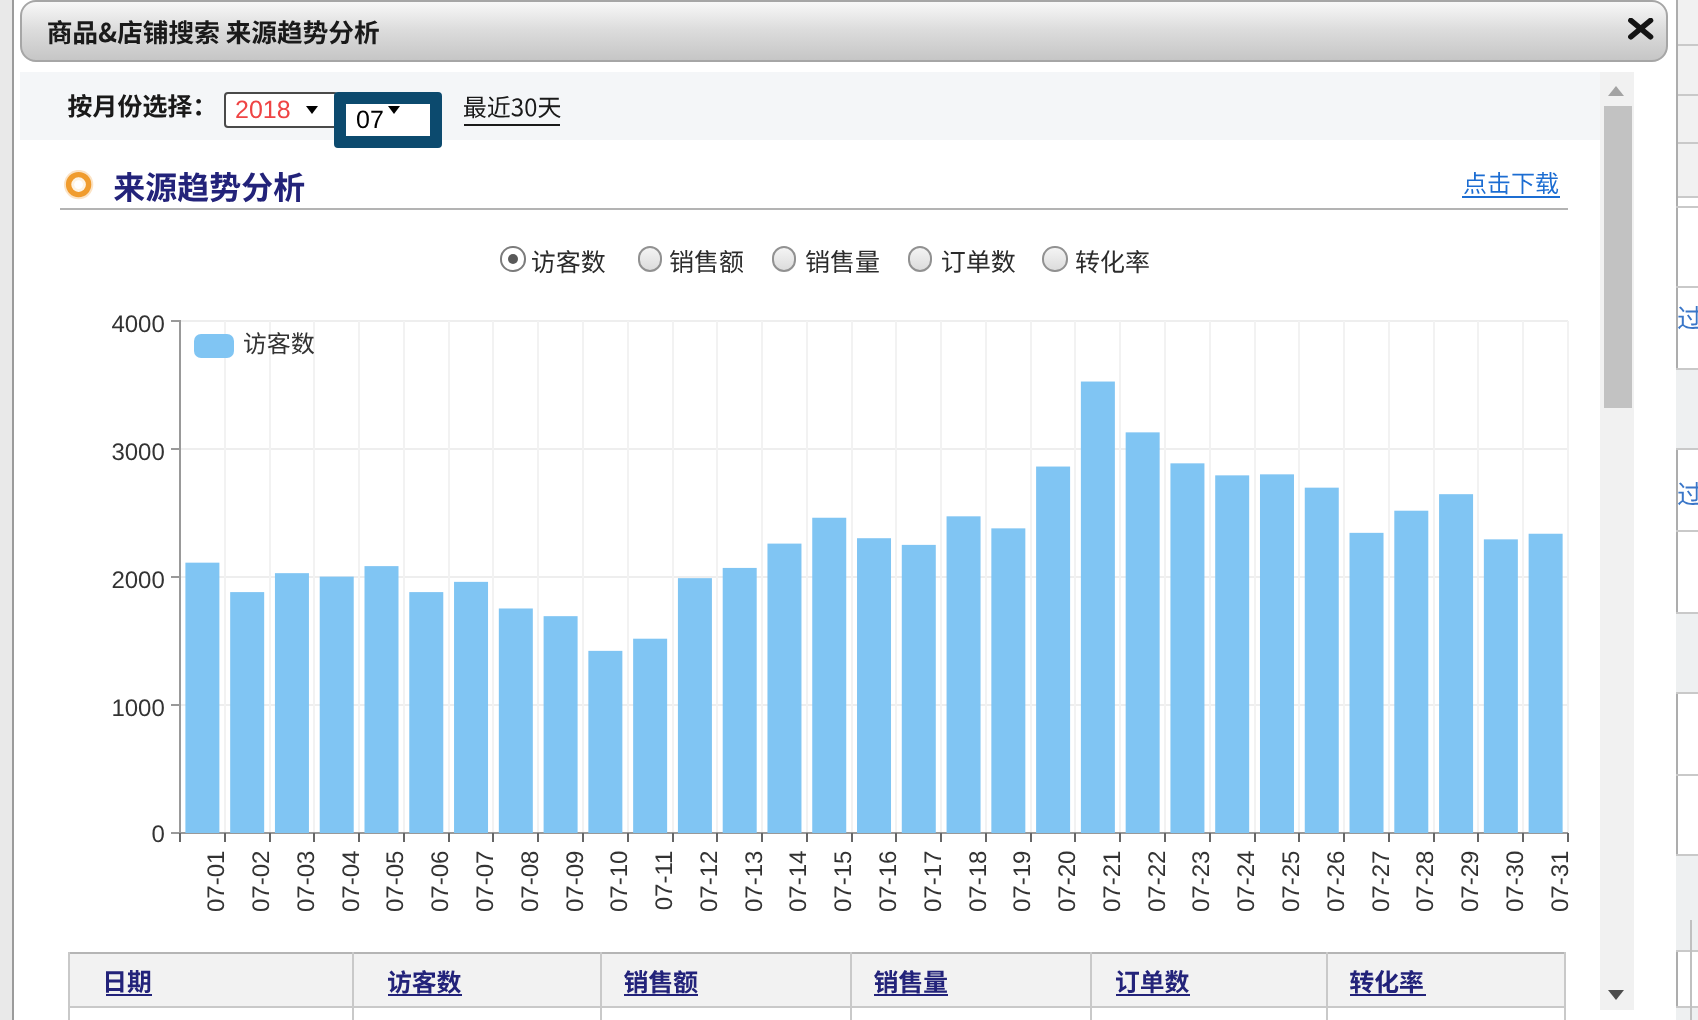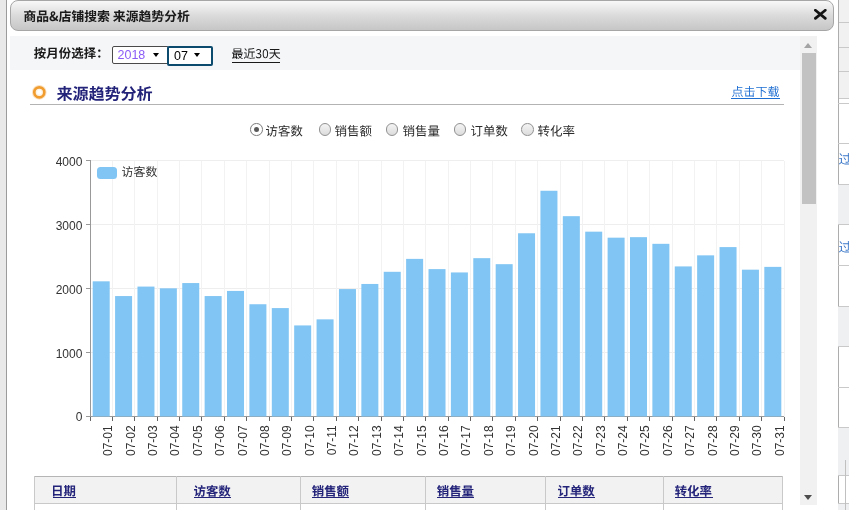--- a/index.html
+++ b/index.html
@@ -40,23 +40,23 @@
 <svg style="position:absolute;left:23.6px;top:9.5px;overflow:visible" width="165.5" height="12.2" viewBox="0.7 -11.0 165.5 12.2">
     <path d="M10.2 -5.6V-4C9.6 -4.5 8.8 -5.1 8.1 -5.6ZM5.4 -10.6 5.8 -9.7H0.7V-8.4H4.2L3.4 -8.1C3.6 -7.7 3.8 -7.2 4 -6.8H1.3V1.1H2.8V-5.6H5.1C4.5 -5.1 3.6 -4.5 2.8 -4.1C3 -3.8 3.3 -3.1 3.4 -2.9L3.9 -3.2V0.1H5.2V-0.4H8.9V-3.4C9.1 -3.2 9.3 -3 9.4 -2.9L10.2 -3.7V-0.3C10.2 -0.1 10.1 -0 9.9 -0C9.7 -0 9 -0 8.3 -0.1C8.5 0.3 8.7 0.7 8.8 1.1C9.8 1.1 10.5 1.1 10.9 0.9C11.4 0.7 11.6 0.4 11.6 -0.3V-6.8H8.9C9.2 -7.2 9.5 -7.7 9.7 -8.1L8.4 -8.4H12.2V-9.7H7.6C7.4 -10.1 7.2 -10.6 7 -11ZM4.6 -6.8 5.5 -7.2C5.4 -7.5 5.1 -8 4.9 -8.4H8C7.9 -7.9 7.6 -7.3 7.4 -6.8ZM7 -4.9C7.5 -4.5 8.1 -4 8.6 -3.6H4.5C5.1 -4.1 5.7 -4.6 6.1 -5.1L5.1 -5.6H7.7ZM5.2 -2.5H7.7V-1.5H5.2Z M17 -8.9H21.5V-7.2H17ZM15.5 -10.4V-5.7H23.1V-10.4ZM13.7 -4.7V1.2H15.2V0.5H17.1V1.1H18.7V-4.7ZM15.2 -1V-3.2H17.1V-1ZM19.8 -4.7V1.2H21.2V0.5H23.3V1.1H24.8V-4.7ZM21.2 -1V-3.2H23.3V-1Z M29.2 0.2C30.4 0.2 31.3 -0.2 32.1 -0.8C32.9 -0.3 33.7 0 34.5 0.2L34.9 -1.4C34.5 -1.5 33.9 -1.7 33.3 -2C34 -3 34.5 -4.1 34.9 -5.3H33.1C32.9 -4.4 32.5 -3.6 32 -2.9C31.2 -3.5 30.5 -4.2 29.9 -4.9C30.9 -5.6 32 -6.3 32 -7.6C32 -8.9 31.1 -9.7 29.8 -9.7C28.2 -9.7 27.3 -8.6 27.3 -7.3C27.3 -6.6 27.5 -5.9 27.9 -5.2C26.9 -4.6 26.1 -3.8 26.1 -2.5C26.1 -1.1 27.2 0.2 29.2 0.2ZM30.8 -1.7C30.4 -1.5 29.9 -1.3 29.4 -1.3C28.5 -1.3 27.9 -1.8 27.9 -2.6C27.9 -3.1 28.2 -3.6 28.7 -4C29.3 -3.2 30 -2.4 30.8 -1.7ZM29.2 -6C29 -6.5 28.8 -6.9 28.8 -7.3C28.8 -8 29.2 -8.4 29.8 -8.4C30.3 -8.4 30.5 -8.1 30.5 -7.6C30.5 -6.9 29.9 -6.5 29.2 -6Z M39 -3.9V1H40.5V0.5H45V1H46.6V-3.9H43.2V-5H47.2V-6.4H43.2V-7.6H41.6V-3.9ZM40.5 -0.9V-2.4H45V-0.9ZM41 -10.6C41.2 -10.3 41.4 -9.9 41.5 -9.5H36.6V-6.2C36.6 -4.3 36.6 -1.6 35.5 0.3C35.9 0.4 36.5 0.9 36.8 1.2C38 -0.9 38.2 -4.1 38.2 -6.2V-8H47.5V-9.5H43.2C43.1 -9.9 42.8 -10.5 42.6 -10.9Z M48.7 -4.6V-3.3H50.3V-1.3C50.3 -0.8 49.9 -0.4 49.6 -0.2C49.9 0.1 50.2 0.7 50.3 1.1C50.6 0.8 51 0.5 53.3 -0.9C53.2 -1.2 53.1 -1.7 53 -2.1L51.7 -1.4V-3.3H53.2V-4.6H51.7V-5.9H52.9V-7.3H49.7C49.9 -7.6 50.2 -8 50.4 -8.3H53.1V-9.7H51.1C51.2 -10 51.3 -10.2 51.4 -10.5L50.2 -10.9C49.8 -9.8 49.1 -8.7 48.3 -7.9C48.5 -7.6 48.9 -6.9 49 -6.6C49.2 -6.7 49.3 -6.9 49.5 -7.1V-5.9H50.3V-4.6ZM57.8 -10.3C58.2 -10 58.6 -9.6 58.9 -9.3H57.6V-10.9H56.2V-9.3H53.5V-8H56.2V-7.3H53.7V1.1H55V-1.6H56.2V1.1H57.5V-1.6H58.7V-0.3C58.7 -0.2 58.7 -0.2 58.6 -0.2C58.5 -0.2 58.2 -0.2 57.9 -0.2C58.1 0.2 58.2 0.7 58.3 1.1C58.9 1.1 59.3 1.1 59.6 0.9C60 0.6 60.1 0.3 60.1 -0.3V-7.3H57.6V-8H60.3V-9.3H59.5L60.1 -9.8C59.8 -10.1 59.2 -10.6 58.8 -11ZM55 -3.8H56.2V-2.9H55ZM55 -5.1V-6H56.2V-5.1ZM58.7 -3.8V-2.9H57.5V-3.8ZM58.7 -5.1H57.5V-6H58.7Z M62.8 -10.9V-8.5H61.4V-7.1H62.8V-4.8C62.2 -4.6 61.7 -4.4 61.2 -4.3L61.6 -2.9L62.8 -3.3V-0.6C62.8 -0.4 62.7 -0.3 62.6 -0.3C62.4 -0.3 62 -0.3 61.5 -0.3C61.7 0.1 61.9 0.7 61.9 1.1C62.7 1.1 63.3 1.1 63.7 0.8C64.1 0.6 64.2 0.2 64.2 -0.5V-3.8L65.5 -4.2L65.2 -5.6L64.2 -5.3V-7.1H65.3V-8.5H64.2V-10.9ZM65.8 -3.9V-2.6H66.5L66.2 -2.5C66.7 -1.8 67.2 -1.3 67.9 -0.8C67 -0.4 66 -0.2 64.9 -0.1C65.1 0.2 65.4 0.8 65.5 1.2C66.9 0.9 68.2 0.6 69.3 0.1C70.3 0.5 71.4 0.9 72.6 1.1C72.8 0.7 73.2 0.2 73.5 -0.1C72.5 -0.3 71.6 -0.5 70.7 -0.8C71.7 -1.5 72.4 -2.4 72.9 -3.5L71.9 -4L71.7 -3.9H69.9V-4.9H72.8V-10H70.3V-8.8H71.5V-8H70.4V-6.9H71.5V-6.1H69.9V-10.9H68.6V-9.8L67.8 -10.6C67.3 -10.2 66.6 -9.8 65.8 -9.6V-4.9H68.6V-3.9ZM67.2 -8.8C67.6 -9 68.1 -9.2 68.6 -9.4V-6.1H67.2V-6.9H68.2V-8H67.2ZM70.8 -2.6C70.4 -2.2 69.9 -1.8 69.3 -1.4C68.7 -1.8 68.1 -2.2 67.7 -2.6Z M81.7 -1.1C82.8 -0.5 84.1 0.4 84.8 1L86 0.1C85.3 -0.5 83.9 -1.3 82.9 -1.9ZM77.2 -1.8C76.5 -1.1 75.3 -0.5 74.3 -0.1C74.6 0.2 75.2 0.7 75.5 1C76.5 0.5 77.7 -0.4 78.6 -1.2ZM76.3 -3.8C76.5 -3.9 76.8 -3.9 78.3 -4C77.6 -3.8 77 -3.5 76.7 -3.4C76 -3.1 75.5 -3 75 -2.9C75.1 -2.5 75.3 -1.9 75.4 -1.6C75.8 -1.8 76.3 -1.9 79.7 -2.1V-0.5C79.7 -0.3 79.6 -0.3 79.4 -0.3C79.2 -0.3 78.4 -0.3 77.7 -0.3C78 0.1 78.2 0.7 78.3 1.1C79.2 1.1 79.9 1.1 80.5 0.9C81 0.7 81.2 0.3 81.2 -0.4V-2.2L83.9 -2.4C84.2 -2 84.5 -1.7 84.7 -1.4L85.8 -2.2C85.3 -2.9 84.1 -4 83.2 -4.7L82.2 -4L82.9 -3.4L78.9 -3.1C80.5 -3.7 82 -4.5 83.4 -5.3L82.4 -6.2C81.8 -5.8 81.1 -5.4 80.5 -5.1L78.3 -5C79.1 -5.4 79.9 -5.8 80.6 -6.3L80.3 -6.5H84.5V-5.1H86V-7.8H81V-8.6H85.7V-9.9H81V-10.9H79.4V-9.9H74.7V-8.6H79.4V-7.8H74.4V-5.1H75.9V-6.5H78.8C78 -6 77.2 -5.6 76.9 -5.4C76.5 -5.2 76.2 -5.1 75.9 -5.1C76 -4.7 76.2 -4.1 76.3 -3.8Z M95.1 -5.3H92.9L94.1 -5.8C94 -6.4 93.5 -7.3 93 -8H95.1ZM96.8 -5.3V-8H98.9C98.7 -7.3 98.2 -6.3 97.9 -5.7L99 -5.3ZM91.6 -7.5C92.1 -6.8 92.5 -5.9 92.6 -5.3H90.2V-3.8H94.2C93.1 -2.5 91.4 -1.3 89.8 -0.6C90.2 -0.3 90.7 0.3 90.9 0.7C92.5 -0.1 94 -1.3 95.1 -2.8V1.1H96.8V-2.8C97.9 -1.3 99.4 -0.1 101 0.7C101.2 0.3 101.7 -0.3 102.1 -0.6C100.5 -1.3 98.8 -2.5 97.7 -3.8H101.7V-5.3H99.2C99.6 -5.9 100.1 -6.8 100.6 -7.6L99.1 -8H101.2V-9.5H96.8V-10.9H95.1V-9.5H90.8V-8H93Z M109.9 -4.9H112.9V-4.2H109.9ZM109.9 -6.7H112.9V-6H109.9ZM108.8 -2.6C108.5 -1.8 108 -0.9 107.5 -0.3C107.8 -0.1 108.4 0.2 108.7 0.5C109.1 -0.2 109.8 -1.3 110.2 -2.2ZM112.4 -2.2C112.8 -1.4 113.4 -0.3 113.6 0.3L115 -0.3C114.8 -0.9 114.2 -2 113.8 -2.7ZM103.3 -9.7C104 -9.3 105 -8.7 105.4 -8.3L106.4 -9.6C105.9 -9.9 104.9 -10.5 104.2 -10.8ZM102.7 -6.2C103.4 -5.9 104.4 -5.3 104.8 -4.9L105.8 -6.2C105.2 -6.5 104.3 -7 103.6 -7.4ZM102.9 0.2 104.3 1C104.9 -0.3 105.5 -1.8 106 -3.2L104.7 -4C104.1 -2.5 103.4 -0.8 102.9 0.2ZM108.6 -7.8V-3.1H110.6V-0.3C110.6 -0.2 110.6 -0.2 110.4 -0.2C110.3 -0.2 109.7 -0.2 109.3 -0.2C109.5 0.2 109.6 0.7 109.7 1.1C110.5 1.2 111.1 1.1 111.5 0.9C112 0.7 112.1 0.3 112.1 -0.3V-3.1H114.3V-7.8H111.9L112.4 -8.6L110.9 -8.9H114.7V-10.2H106.6V-6.7C106.6 -4.6 106.5 -1.7 105 0.3C105.4 0.5 106.1 0.9 106.3 1.2C107.9 -1 108.1 -4.4 108.1 -6.7V-8.9H110.6C110.5 -8.5 110.4 -8.1 110.3 -7.8Z M123.3 -8.5H125.1L124.4 -7.2H122.4C122.7 -7.6 123 -8.1 123.3 -8.5ZM122 -5V-3.7H125.5V-2.8H121.5V-1.4H127V-7.2H126C126.3 -8 126.7 -8.8 127 -9.5L126 -9.8L125.8 -9.8H123.8L124.1 -10.5L122.7 -10.7C122.3 -9.7 121.7 -8.4 120.7 -7.4C121 -7.2 121.5 -6.8 121.8 -6.5V-5.8H125.5V-5ZM116.3 -4.8C116.3 -2.7 116.2 -0.8 115.5 0.3C115.8 0.5 116.4 1 116.6 1.2C117 0.6 117.2 -0.2 117.4 -1.1C118.5 0.5 120.3 0.8 122.7 0.8H127.2C127.3 0.4 127.6 -0.3 127.8 -0.6C126.7 -0.6 123.6 -0.6 122.7 -0.6C121.5 -0.6 120.5 -0.7 119.7 -1V-2.9H121.3V-4.2H119.7V-5.5H121.4V-6.9H119.5V-8H121V-9.4H119.5V-10.9H118.1V-9.4H116.3V-8H118.1V-6.9H115.8V-5.5H118.3V-2C118 -2.2 117.8 -2.6 117.6 -3.1C117.7 -3.6 117.7 -4.2 117.7 -4.8Z M133.2 -4.5 133.1 -3.7H129.1V-2.4H132.6C132.1 -1.4 131 -0.6 128.5 -0.1C128.8 0.2 129.2 0.8 129.3 1.2C132.5 0.5 133.7 -0.7 134.3 -2.4H137.6C137.5 -1.2 137.3 -0.6 137.1 -0.4C137 -0.3 136.8 -0.2 136.5 -0.2C136.2 -0.2 135.4 -0.3 134.6 -0.3C134.8 0.1 135 0.6 135.1 1.1C135.9 1.1 136.7 1.1 137.1 1.1C137.7 1 138 0.9 138.4 0.6C138.8 0.2 139.1 -0.9 139.3 -3.1C139.3 -3.3 139.3 -3.7 139.3 -3.7H134.7L134.8 -4.5H134.2C134.8 -4.8 135.3 -5.2 135.6 -5.7C136.1 -5.4 136.5 -5.1 136.8 -4.8L137.6 -6C137.3 -6.3 136.8 -6.6 136.2 -7C136.4 -7.4 136.5 -7.9 136.5 -8.5H137.6C137.6 -6 137.8 -4.4 139.2 -4.4C140.1 -4.4 140.5 -4.8 140.6 -6.2C140.2 -6.3 139.8 -6.6 139.5 -6.8C139.4 -6.1 139.4 -5.7 139.2 -5.7C138.9 -5.7 138.9 -7.3 139 -9.8L137.6 -9.8H136.6L136.7 -10.9H135.2L135.2 -9.8H133.7V-8.5H135.1C135.1 -8.2 135 -7.9 135 -7.7L134.2 -8.1L133.4 -7.1L133.4 -8L131.9 -7.8V-8.5H133.3V-9.8H131.9V-10.9H130.5V-9.8H128.8V-8.5H130.5V-7.6L128.6 -7.4L128.8 -6L130.5 -6.2V-5.7C130.5 -5.5 130.4 -5.5 130.3 -5.5C130.1 -5.5 129.6 -5.5 129 -5.5C129.2 -5.1 129.4 -4.6 129.5 -4.2C130.3 -4.2 130.9 -4.2 131.3 -4.4C131.8 -4.7 131.9 -5 131.9 -5.7V-6.4L133.5 -6.7L133.4 -7.1L134.4 -6.5C134.1 -6 133.6 -5.7 133 -5.4C133.3 -5.2 133.6 -4.8 133.8 -4.5Z M149.8 -10.8 148.3 -10.2C149 -8.8 149.9 -7.4 150.9 -6.2H144.1C145.1 -7.4 145.9 -8.8 146.5 -10.3L144.9 -10.8C144.2 -8.8 142.8 -7 141.3 -5.9C141.7 -5.7 142.4 -5 142.6 -4.7C142.9 -4.9 143.2 -5.2 143.4 -5.4V-4.7H145.5C145.2 -2.8 144.5 -1.1 141.7 -0.2C142 0.2 142.5 0.8 142.6 1.2C146 -0 146.8 -2.2 147.1 -4.7H149.8C149.7 -2.1 149.6 -0.9 149.3 -0.7C149.2 -0.5 149 -0.5 148.8 -0.5C148.5 -0.5 147.8 -0.5 147.1 -0.6C147.4 -0.1 147.6 0.5 147.6 1C148.4 1 149.1 1 149.6 1C150 0.9 150.4 0.8 150.7 0.4C151.2 -0.2 151.3 -1.7 151.5 -5.5V-5.6C151.7 -5.3 152 -5.1 152.2 -4.8C152.5 -5.2 153 -5.8 153.4 -6.1C152.1 -7.2 150.6 -9.1 149.8 -10.8Z M159.9 -9.5V-5.7C159.9 -3.9 159.8 -1.4 158.6 0.3C159 0.5 159.6 0.9 159.9 1.1C161 -0.6 161.3 -3.2 161.4 -5.1H163V1.1H164.6V-5.1H166.2V-6.6H161.4V-8.4C162.8 -8.7 164.3 -9.1 165.5 -9.6L164.2 -10.8C163.2 -10.3 161.5 -9.8 159.9 -9.5ZM156.1 -10.9V-8.3H154.4V-6.8H156C155.6 -5.3 154.8 -3.5 154 -2.5C154.3 -2.1 154.6 -1.5 154.8 -1.1C155.3 -1.8 155.7 -2.8 156.1 -3.9V1.1H157.6V-4.4C157.9 -3.8 158.2 -3.2 158.4 -2.8L159.3 -4C159.1 -4.4 158.1 -5.7 157.6 -6.3V-6.8H159.4V-8.3H157.6V-10.9Z" fill="#1a1a1a"></path>
   </svg>
 <svg class="a" style="left:813.5px;top:9.2px" width="13" height="11" viewBox="0 0 13 11">
     <path d="M1.4 1.2 L11.3 9.4 M11.3 1.2 L1.4 9.4" stroke="#141414" stroke-width="2.7" stroke-linecap="round"></path>
   </svg>
 <div class="a" style="left:10px;top:36px;width:790px;height:34px;background:#f4f6f8"></div>
 <svg style="position:absolute;left:33.6px;top:47.2px;overflow:visible" width="66.5" height="12.0" viewBox="0.3 -10.7 66.5 12.0">
     <path d="M9.4 -4.4C9.2 -3.5 8.9 -2.8 8.5 -2.2L7 -3C7.2 -3.4 7.4 -3.9 7.6 -4.4ZM1.9 -10.6V-8.3H0.5V-6.9H1.9V-4.2C1.3 -4 0.7 -3.9 0.3 -3.8L0.6 -2.4L1.9 -2.7V-0.5C1.9 -0.3 1.9 -0.2 1.7 -0.2C1.5 -0.2 1 -0.2 0.5 -0.2C0.7 0.2 0.9 0.7 1 1.1C1.8 1.1 2.4 1.1 2.8 0.9C3.2 0.6 3.4 0.3 3.4 -0.5V-3.2L4.8 -3.6L4.6 -4.4H6C5.7 -3.7 5.4 -3 5.1 -2.5C5.8 -2.1 6.6 -1.7 7.4 -1.2C6.6 -0.7 5.6 -0.4 4.4 -0.1C4.6 0.2 5 0.8 5.1 1.2C6.6 0.8 7.8 0.3 8.7 -0.4C9.7 0.2 10.5 0.7 11 1.2L12.1 -0C11.5 -0.5 10.7 -1 9.8 -1.5C10.3 -2.3 10.7 -3.2 11 -4.4H12.1V-5.8H8.1C8.3 -6.3 8.5 -6.8 8.6 -7.3L7.1 -7.5C6.9 -7 6.8 -6.4 6.5 -5.8H4.4V-4.9L3.4 -4.6V-6.9H4.6V-8.3H3.4V-10.6ZM4.8 -9.2V-6.5H6.2V-7.9H10.5V-6.5H11.9V-9.2H9.2C9.1 -9.7 8.9 -10.2 8.8 -10.7L7.2 -10.5C7.4 -10.1 7.5 -9.6 7.6 -9.2Z M14.8 -10V-5.9C14.8 -4 14.7 -1.6 12.8 0C13.1 0.2 13.7 0.8 13.9 1.1C15.1 0.2 15.7 -1.2 16.1 -2.6H21.4V-0.8C21.4 -0.6 21.3 -0.5 21 -0.5C20.7 -0.5 19.7 -0.4 18.8 -0.5C19.1 -0.1 19.4 0.7 19.4 1.1C20.7 1.1 21.6 1.1 22.2 0.8C22.8 0.6 23 0.1 23 -0.8V-10ZM16.4 -8.6H21.4V-7H16.4ZM16.4 -5.6H21.4V-4.1H16.3C16.4 -4.6 16.4 -5.1 16.4 -5.6Z M28 -10.6C27.4 -8.8 26.3 -7 25.2 -5.9C25.5 -5.5 25.9 -4.7 26 -4.3C26.3 -4.6 26.5 -4.9 26.7 -5.2V1.1H28.2V-7.6C28.7 -8.4 29.1 -9.3 29.4 -10.1ZM34.7 -10.4 33.4 -10.1C33.8 -8.3 34.3 -7 35.1 -5.9H30.6C31.4 -7 32 -8.4 32.5 -10L31 -10.3C30.6 -8.5 29.7 -6.9 28.4 -5.9C28.7 -5.6 29.2 -4.9 29.3 -4.5C29.6 -4.7 29.8 -5 30.1 -5.2V-4.5H31.2C31 -2.3 30.3 -0.8 28.6 0.1C28.9 0.3 29.4 0.9 29.6 1.2C31.5 0.1 32.4 -1.7 32.7 -4.5H34.3C34.2 -1.8 34.1 -0.8 33.9 -0.5C33.7 -0.3 33.6 -0.3 33.4 -0.3C33.2 -0.3 32.8 -0.3 32.2 -0.4C32.5 0 32.6 0.6 32.7 1C33.3 1.1 33.8 1.1 34.2 1C34.6 0.9 34.9 0.8 35.1 0.4C35.5 -0 35.7 -1.5 35.8 -5.1C36 -4.9 36.1 -4.8 36.3 -4.6C36.5 -5.1 37 -5.6 37.3 -5.9C35.9 -6.9 35.2 -8.2 34.7 -10.4Z M38 -9.4C38.7 -8.8 39.6 -7.9 39.9 -7.3L41.2 -8.3C40.8 -8.9 39.9 -9.7 39.2 -10.3ZM42.8 -10.2C42.5 -9.2 42 -8.1 41.3 -7.4C41.6 -7.2 42.2 -6.8 42.5 -6.6C42.8 -6.9 43.1 -7.3 43.3 -7.8H44.9V-6.3H41.5V-5H43.5C43.3 -3.8 42.9 -2.8 41.2 -2.2C41.5 -1.9 41.9 -1.4 42.1 -1C44.2 -1.9 44.8 -3.3 45 -5H45.8V-2.8C45.8 -1.5 46.1 -1.1 47.3 -1.1C47.5 -1.1 48 -1.1 48.2 -1.1C49.1 -1.1 49.5 -1.5 49.7 -3.2C49.3 -3.3 48.6 -3.5 48.4 -3.8C48.3 -2.6 48.3 -2.5 48.1 -2.5C48 -2.5 47.6 -2.5 47.5 -2.5C47.3 -2.5 47.3 -2.5 47.3 -2.9V-5H49.5V-6.3H46.4V-7.8H49V-9.1H46.4V-10.6H44.9V-9.1H43.9C44 -9.3 44.1 -9.6 44.2 -9.9ZM40.9 -5.8H38.1V-4.4H39.5V-1.2C39 -0.9 38.4 -0.5 37.9 -0.1L38.9 1.2C39.6 0.5 40.3 -0.3 40.7 -0.3C41 -0.3 41.4 0.1 41.9 0.4C42.7 0.9 43.7 1 45.2 1C46.4 1 48.3 1 49.2 0.9C49.3 0.5 49.5 -0.2 49.6 -0.6C48.4 -0.5 46.5 -0.4 45.2 -0.4C44 -0.4 42.9 -0.4 42.1 -0.9C41.5 -1.2 41.2 -1.5 40.9 -1.6Z M51.9 -10.6V-8.3H50.5V-6.9H51.9V-4.7L50.3 -4.3L50.6 -2.9L51.9 -3.2V-0.5C51.9 -0.3 51.9 -0.3 51.7 -0.3C51.5 -0.3 51.1 -0.3 50.7 -0.3C50.9 0.1 51 0.7 51.1 1.1C51.9 1.1 52.5 1.1 52.9 0.8C53.2 0.6 53.4 0.2 53.4 -0.5V-3.6L54.7 -4L54.5 -5.4L53.4 -5.1V-6.9H54.7V-8.3H53.4V-10.6ZM59.5 -8.8C59.1 -8.4 58.7 -8 58.3 -7.7C57.9 -8 57.5 -8.4 57.2 -8.8ZM55 -10.1V-8.8H55.8C56.1 -8.1 56.6 -7.5 57.2 -7C56.3 -6.4 55.3 -6 54.3 -5.8C54.6 -5.5 54.9 -5 55.1 -4.6C56.2 -5 57.3 -5.4 58.2 -6.1C59.2 -5.4 60.2 -4.9 61.4 -4.6C61.6 -5 62 -5.5 62.3 -5.8C61.2 -6.1 60.3 -6.4 59.4 -6.9C60.3 -7.7 61 -8.6 61.5 -9.7L60.6 -10.2L60.4 -10.1ZM57.5 -5.2V-4.2H55.2V-2.9H57.5V-2H54.5V-0.7H57.5V1.1H59V-0.7H62V-2H59V-2.9H61.2V-4.2H59V-5.2Z M65.6 -5.9C66.3 -5.9 66.8 -6.4 66.8 -7C66.8 -7.7 66.3 -8.2 65.6 -8.2C65 -8.2 64.4 -7.7 64.4 -7C64.4 -6.4 65 -5.9 65.6 -5.9ZM65.6 0.1C66.3 0.1 66.8 -0.4 66.8 -1.1C66.8 -1.8 66.3 -2.3 65.6 -2.3C65 -2.3 64.4 -1.8 64.4 -1.1C64.4 -0.4 65 0.1 65.6 0.1Z" fill="#1a1a1a"></path>
   </svg>
-<div class="a" style="left:111.5px;top:45.8px;width:50.3px;height:16px;background:#fff;border:1px solid #4a4a4a;border-radius:2px;font-size:12.5px;color:#8b5cf6;line-height:16px;padding-left:5px">2018</div>
+<div class="a" style="left:111.5px;top:45.8px;width:50.3px;height:16px;background:#fff;border:1px solid #4a4a4a;border-radius:2px;font-size:12.5px;color:#ef4444;line-height:16px;padding-left:5px">2018</div>
 <div class="a" style="left:152.5px;top:53px;width:0;height:0;border-left:3.5px solid transparent;border-right:3.5px solid transparent;border-top:4.2px solid #000"></div>
-<div class="a" style="left:167px;top:45.8px;width:37px;height:16px;background:#fff;border:2px solid #0c4a6e;border-radius:2px;font-size:12.5px;color:#000;line-height:16px;padding-left:5px">07</div>
+<div class="a" style="left:167px;top:45.8px;width:37px;height:16px;background:#fff;border:6px solid #0c4a6e;border-radius:2px;font-size:12.5px;color:#000;line-height:16px;padding-left:5px">07</div>
 <div class="a" style="left:193.5px;top:53px;width:0;height:0;border-left:3.5px solid transparent;border-right:3.5px solid transparent;border-top:4.2px solid #000"></div>
 <svg style="position:absolute;left:231.9px;top:48.4px;overflow:visible" width="48.3" height="11.0" viewBox="0.6 -10.1 48.3 11.0">
     <path d="M3 -7.6H9V-6.8H3ZM3 -9.1H9V-8.2H3ZM2.1 -9.7V-6.1H9.9V-9.7ZM4.8 -4.7V-3.9H2.6V-4.7ZM0.6 -0.5 0.6 0.3 4.8 -0.2V1H5.6V-0.3L6.3 -0.4V-1.1L5.6 -1.1V-4.7H11.4V-5.5H0.6V-4.7H1.7V-0.6ZM6.1 -4V-3.2H6.8L6.6 -3.1C6.9 -2.3 7.4 -1.5 8.1 -0.8C7.4 -0.3 6.6 0 5.9 0.3C6 0.4 6.3 0.7 6.3 0.9C7.2 0.6 7.9 0.2 8.6 -0.3C9.3 0.2 10.1 0.7 11 0.9C11.1 0.7 11.4 0.4 11.6 0.2C10.7 0 9.9 -0.4 9.3 -0.9C10 -1.6 10.7 -2.6 11 -3.8L10.5 -4L10.4 -4ZM7.4 -3.2H10C9.7 -2.5 9.2 -1.9 8.7 -1.4C8.1 -1.9 7.7 -2.5 7.4 -3.2ZM4.8 -3.2V-2.4H2.6V-3.2ZM4.8 -1.7V-1L2.6 -0.7V-1.7Z M13 -9.4C13.6 -8.8 14.4 -7.8 14.8 -7.3L15.5 -7.8C15.1 -8.4 14.3 -9.2 13.7 -9.8ZM22.4 -10.1C21.2 -9.7 18.9 -9.5 17 -9.4V-6.7C17 -5.1 16.9 -3 15.8 -1.4C16 -1.3 16.4 -1.1 16.6 -0.9C17.5 -2.2 17.8 -4.1 17.9 -5.7H20.3V-0.9H21.2V-5.7H23.4V-6.5H17.9V-6.7V-8.6C19.7 -8.8 21.8 -9 23.1 -9.4ZM15.1 -5.7H12.6V-4.8H14.3V-1.5C13.7 -1.3 13.1 -0.8 12.5 -0.1L13.1 0.8C13.7 -0.1 14.3 -0.8 14.7 -0.8C14.9 -0.8 15.3 -0.4 15.8 -0C16.7 0.5 17.7 0.6 19.2 0.6C20.3 0.6 22.5 0.5 23.3 0.5C23.3 0.2 23.5 -0.2 23.6 -0.5C22.4 -0.3 20.6 -0.2 19.2 -0.2C17.8 -0.2 16.8 -0.3 16 -0.8C15.6 -1.1 15.4 -1.3 15.1 -1.4Z M27.2 0.2C28.7 0.2 30 -0.8 30 -2.4C30 -3.6 29.2 -4.3 28.1 -4.6V-4.6C29.1 -5 29.7 -5.7 29.7 -6.8C29.7 -8.1 28.6 -9 27.1 -9C26.1 -9 25.3 -8.5 24.7 -7.9L25.3 -7.2C25.8 -7.7 26.4 -8.1 27.1 -8.1C28 -8.1 28.6 -7.5 28.6 -6.7C28.6 -5.7 28 -5 26.1 -5V-4.2C28.2 -4.2 28.9 -3.5 28.9 -2.4C28.9 -1.4 28.1 -0.8 27.1 -0.8C26.1 -0.8 25.4 -1.2 24.9 -1.8L24.3 -1.1C24.9 -0.4 25.8 0.2 27.2 0.2Z M34 0.2C35.7 0.2 36.7 -1.4 36.7 -4.4C36.7 -7.5 35.7 -9 34 -9C32.3 -9 31.3 -7.5 31.3 -4.4C31.3 -1.4 32.3 0.2 34 0.2ZM34 -0.7C33 -0.7 32.3 -1.8 32.3 -4.4C32.3 -7 33 -8.1 34 -8.1C35 -8.1 35.7 -7 35.7 -4.4C35.7 -1.8 35 -0.7 34 -0.7Z M38.1 -5.5V-4.5H42.5C42.1 -2.9 40.9 -1.1 37.8 0.2C38 0.4 38.3 0.7 38.4 0.9C41.5 -0.3 42.8 -2.1 43.3 -3.9C44.3 -1.5 45.9 0.1 48.3 0.9C48.4 0.7 48.7 0.3 48.9 0.1C46.5 -0.6 44.8 -2.3 44 -4.5H48.6V-5.5H43.7C43.7 -5.9 43.7 -6.4 43.7 -6.8V-8.2H48V-9.2H38.5V-8.2H42.8V-6.8C42.8 -6.4 42.8 -5.9 42.7 -5.5Z" fill="#1a1a1a"></path>
   </svg>
 <div class="a" style="left:231.9px;top:62.4px;width:48.3px;height:1px;background:#1a1a1a"></div>
 <svg class="a" style="left:31.5px;top:84.9px" width="15" height="15" viewBox="0 0 15 15">
     <circle cx="7.3" cy="7.3" r="3.6" fill="#fdf3e3"></circle>
     <circle cx="7.3" cy="7.3" r="2.2" fill="#fff"></circle>
     <circle cx="7.3" cy="7.3" r="5" fill="none" stroke="#f09c2e" stroke-width="2.7"></circle>
     <circle cx="7.3" cy="7.3" r="6.7" fill="none" stroke="rgba(240,156,46,.28)" stroke-width="1.3"></circle>

